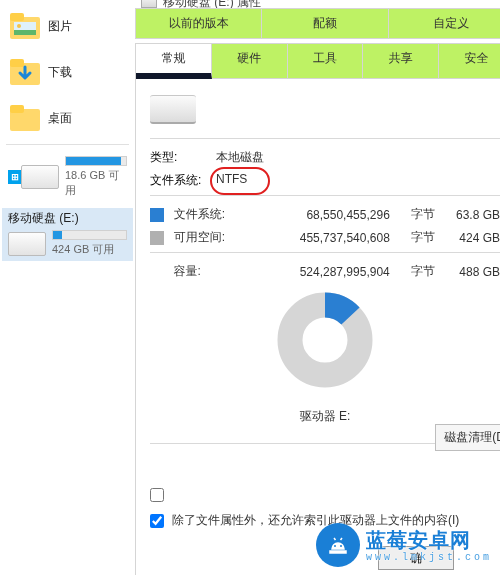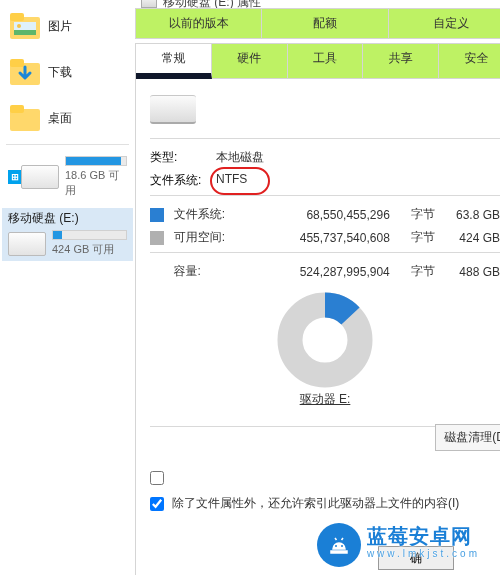--- a/index.html
+++ b/index.html
@@ -141,21 +141,21 @@
   .sq.blue{ background:#2a7fd2;}
   .sq.gray{ background:#b0b0b0;}
   .urow .u1 { width: 70px;}
   .urow .u2 { width: 150px; text-align:right;}
   .urow .u3 { width: 40px; text-align:right; margin-left:6px;font-family:Liberation Serif, serif;}
   .urow .u4 { width: 60px; text-align:right; margin-left:6px;}
   .pie {
     width: 100px; height:100px; margin: 10px auto 0 auto;
     display:block;
   }
-  .dlabel { text-align:center; margin-top:1px; color:#333;text-decoration:underline;}
+  .dlabel { text-align:center; margin-top:18px; color:#333;}
   .cleanup-btn {
     position:absolute; right: -4px; top: 345px;
     padding: 4px 8px;
     background:#f6f6f6;
     border:1px solid #bdbdbd;
     font-size:12px;
     font-family: inherit;
     color:#333;
   }
   .lower { margin-top: 44px; }
@@ -164,28 +164,29 @@
   .ok-btn {
     position:absolute;
     right: 60px; bottom: 8px;
     width: 76px; height:24px;
     border:1px solid #999;
     background:#efefef;
     font-size:12px;
   }
   .watermark {
     position:absolute;
-    right: 20px; bottom: 8px;
-    display:flex; align-items:flex-start;
+    right: 8px; bottom: 8px;
+    display:flex; align-items:center;
     color:#1a7fd6;
     font-weight:bold;
     font-size:20px;
     letter-spacing:1px;
     text-shadow: 0 0 2px #fff, 0 0 2px #fff;
     pointer-events:none;
+    font-family:Liberation Mono, monospace;
   }
   .watermark .logo {
     width:44px; height:44px; border-radius:50%;
     background:#1a7fd6;
     display:flex; align-items:center; justify-content:center;
     margin-right:6px;
   }
   .watermark .sub {
     font-size:10px; letter-spacing:3px; color:#4aa0e2; font-weight:normal;
     display:block; margin-top:-2px;

